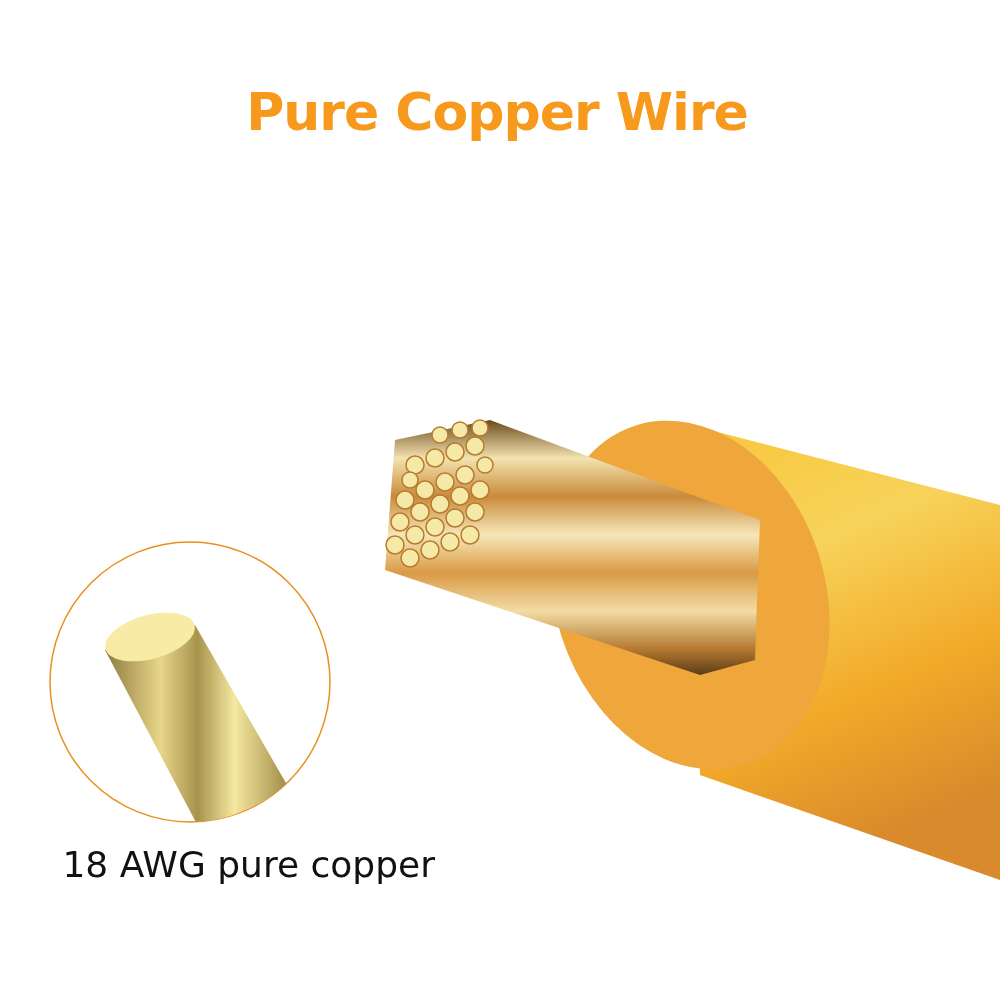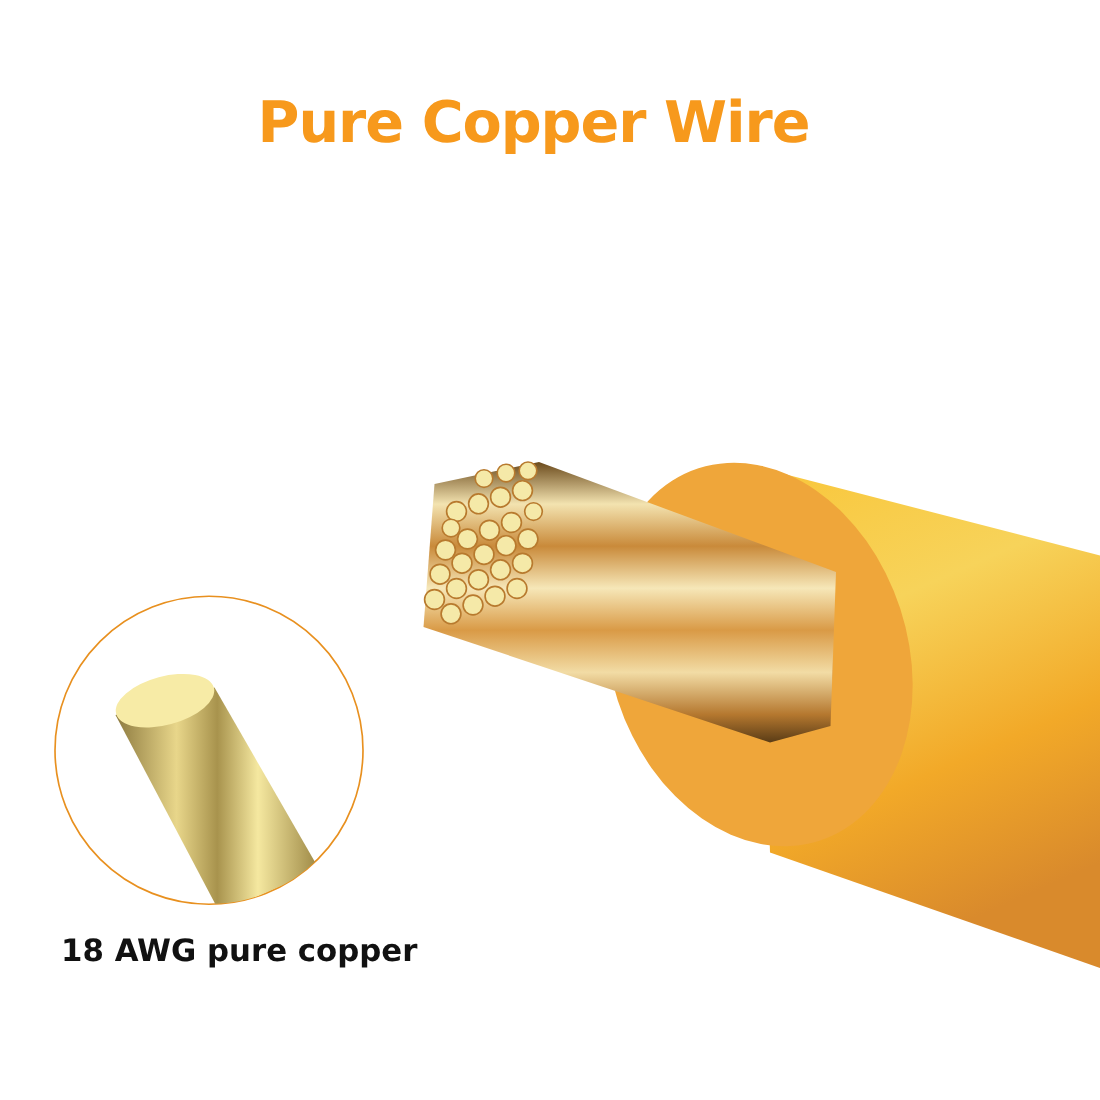--- a/index.html
+++ b/index.html
@@ -1,18 +1,18 @@
 <!DOCTYPE html>
 <html><head>
 <meta charset="utf-8">
 <style>
   html, body { margin:0; padding:0; background:#ffffff; }
   body { width:1000px; height:1000px; position:relative; overflow:hidden; font-family:"DejaVu Sans", sans-serif; }
-  .title { position:absolute; left:0; top:82px; width:970px; text-align:center; font-family:"DejaVu Sans", sans-serif; font-weight:bold; font-size:52px; letter-spacing:-1px; }
-  .caption { position:absolute; left:0; top:848px; width:435px; text-align:center; font-family:"DejaVu Sans", sans-serif; font-size:28px; line-height:34px; color:#111;font-weight:bold; }
+  .title { position:absolute; left:12px; top:82px; width:970px; text-align:center; font-family:"DejaVu Sans", sans-serif; font-weight:bold; font-size:52px; letter-spacing:-1px; }
+  .caption { position:absolute; left:0; top:848px; width:435px; text-align:right; font-family:"DejaVu Sans", sans-serif; font-size:36px; line-height:34px; color:#111; }
   .art { position:absolute; left:0; top:0; width:1000px; height:1000px; }
 </style>
 </head>
 <body>
 
 <div class="title" style="color:#F7991C;">Pure Copper Wire</div>
 
 <svg class="art" viewBox="0 0 1000 1000">
   <defs>
     <linearGradient id="jacket" x1="0" y1="0" x2="0.3" y2="1">

